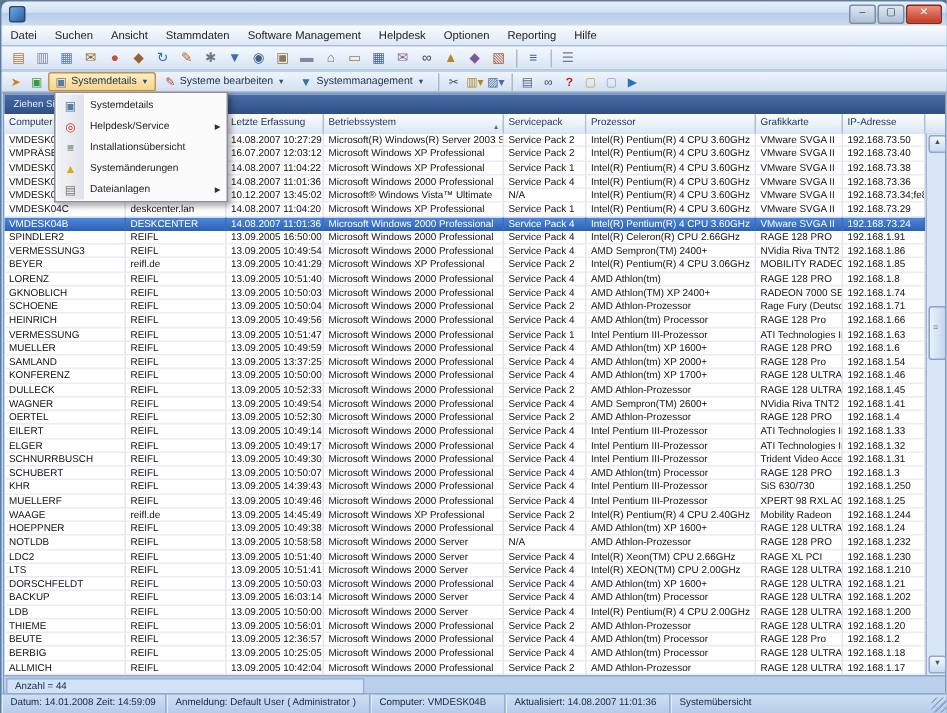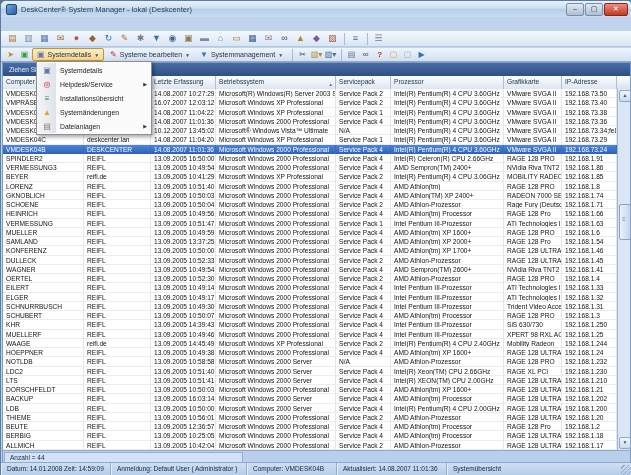--- a/index.html
+++ b/index.html
@@ -80,28 +80,38 @@
   .dmi .dlabel{margin-left:4px;white-space:nowrap;}
   .dmi .sub{position:absolute;right:3px;font-size:5px;color:#333;}
 </style>
 </head>
 <body>
 
 <div id="window">
 
   <div id="titlebar">
     <span id="app-icon"></span>
-    <span>DeskCenter® System Manager - lokal (Deskcenter)</span>
     <span id="win-buttons">
       <span class="winbtn">–</span>
       <span class="winbtn">▢</span>
       <span class="winbtn close">✕</span>
     </span>
   </div>
 
+  <div id="menubar">
+      <span class="menu-item">Datei</span>
+      <span class="menu-item">Suchen</span>
+      <span class="menu-item">Ansicht</span>
+      <span class="menu-item">Stammdaten</span>
+      <span class="menu-item">Software Management</span>
+      <span class="menu-item">Helpdesk</span>
+      <span class="menu-item">Optionen</span>
+      <span class="menu-item">Reporting</span>
+      <span class="menu-item">Hilfe</span>
+    </div>
 
   <div id="toolbar-main">
       <span class="tbi" style="color: rgb(169, 124, 58);">▤</span>
       <span class="tbi" style="color: rgb(122, 138, 160);">▥</span>
       <span class="tbi" style="color: rgb(90, 123, 166);">▦</span>
       <span class="tbi" style="color: rgb(138, 106, 42);">✉</span>
       <span class="tbi" style="color: rgb(192, 80, 64);">●</span>
       <span class="tbi" style="color: rgb(154, 96, 48);">◆</span>
       <span class="tbi" style="color: rgb(46, 111, 192);">↻</span>
       <span class="tbi" style="color: rgb(176, 106, 48);">✎</span>

